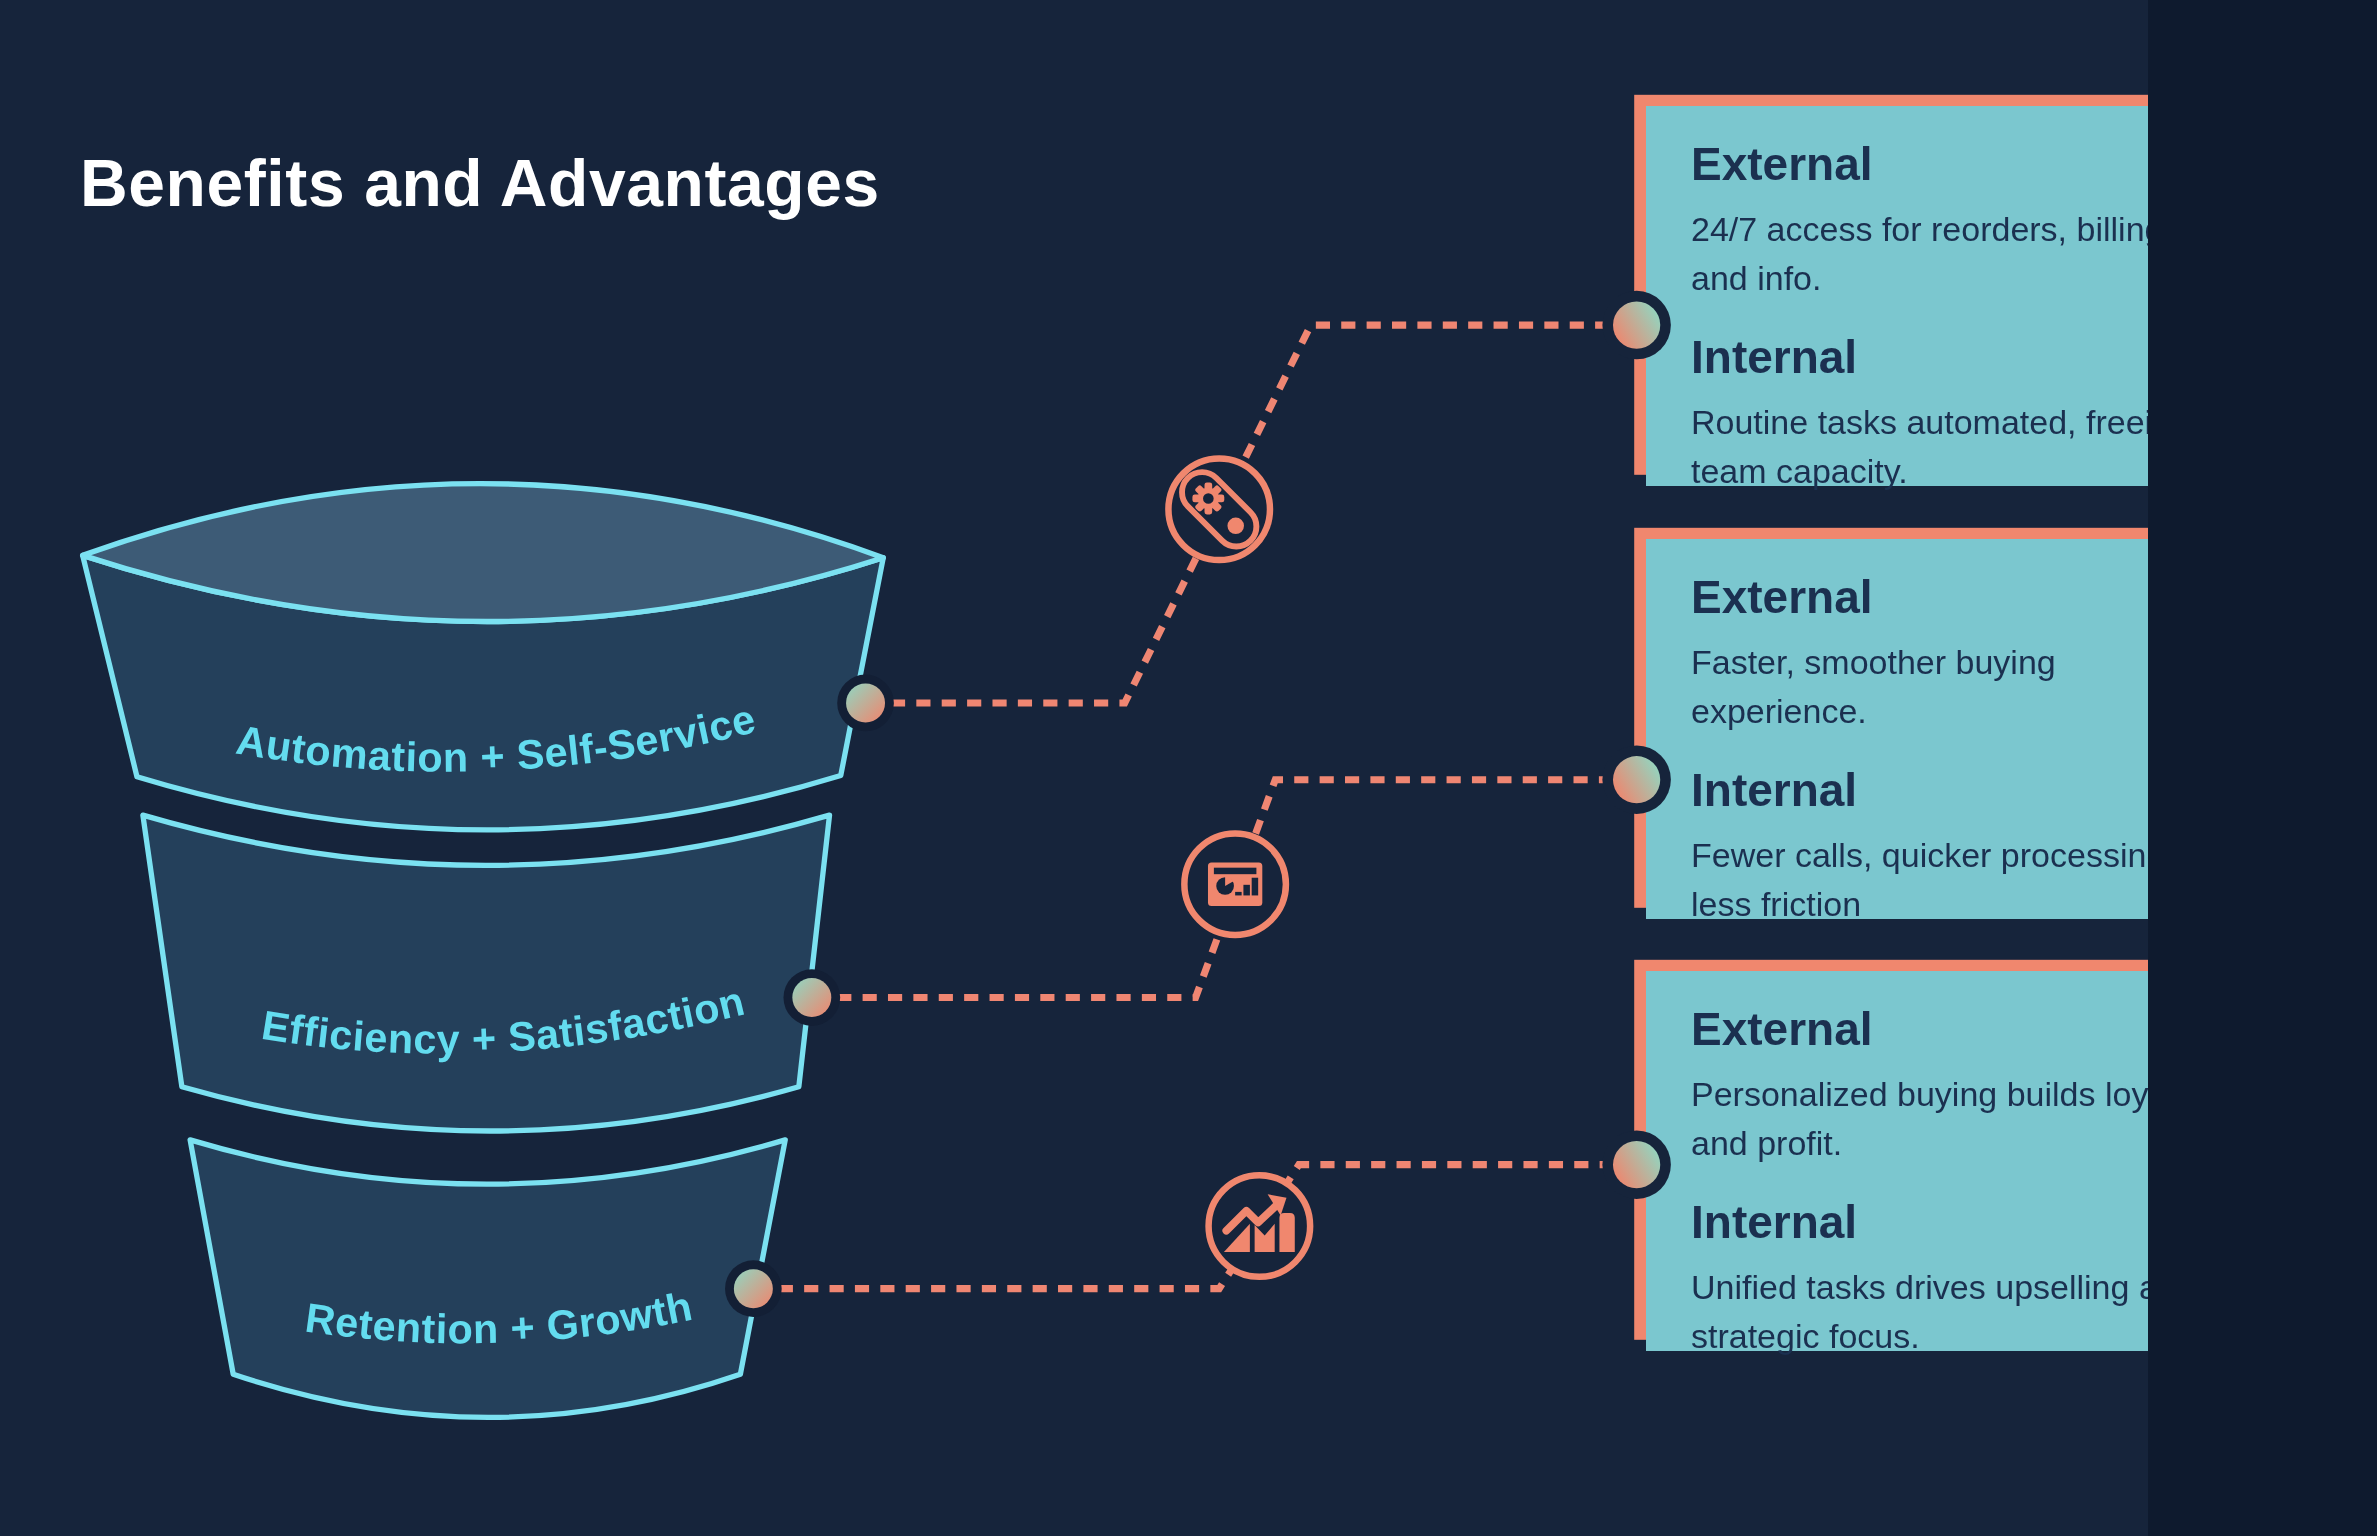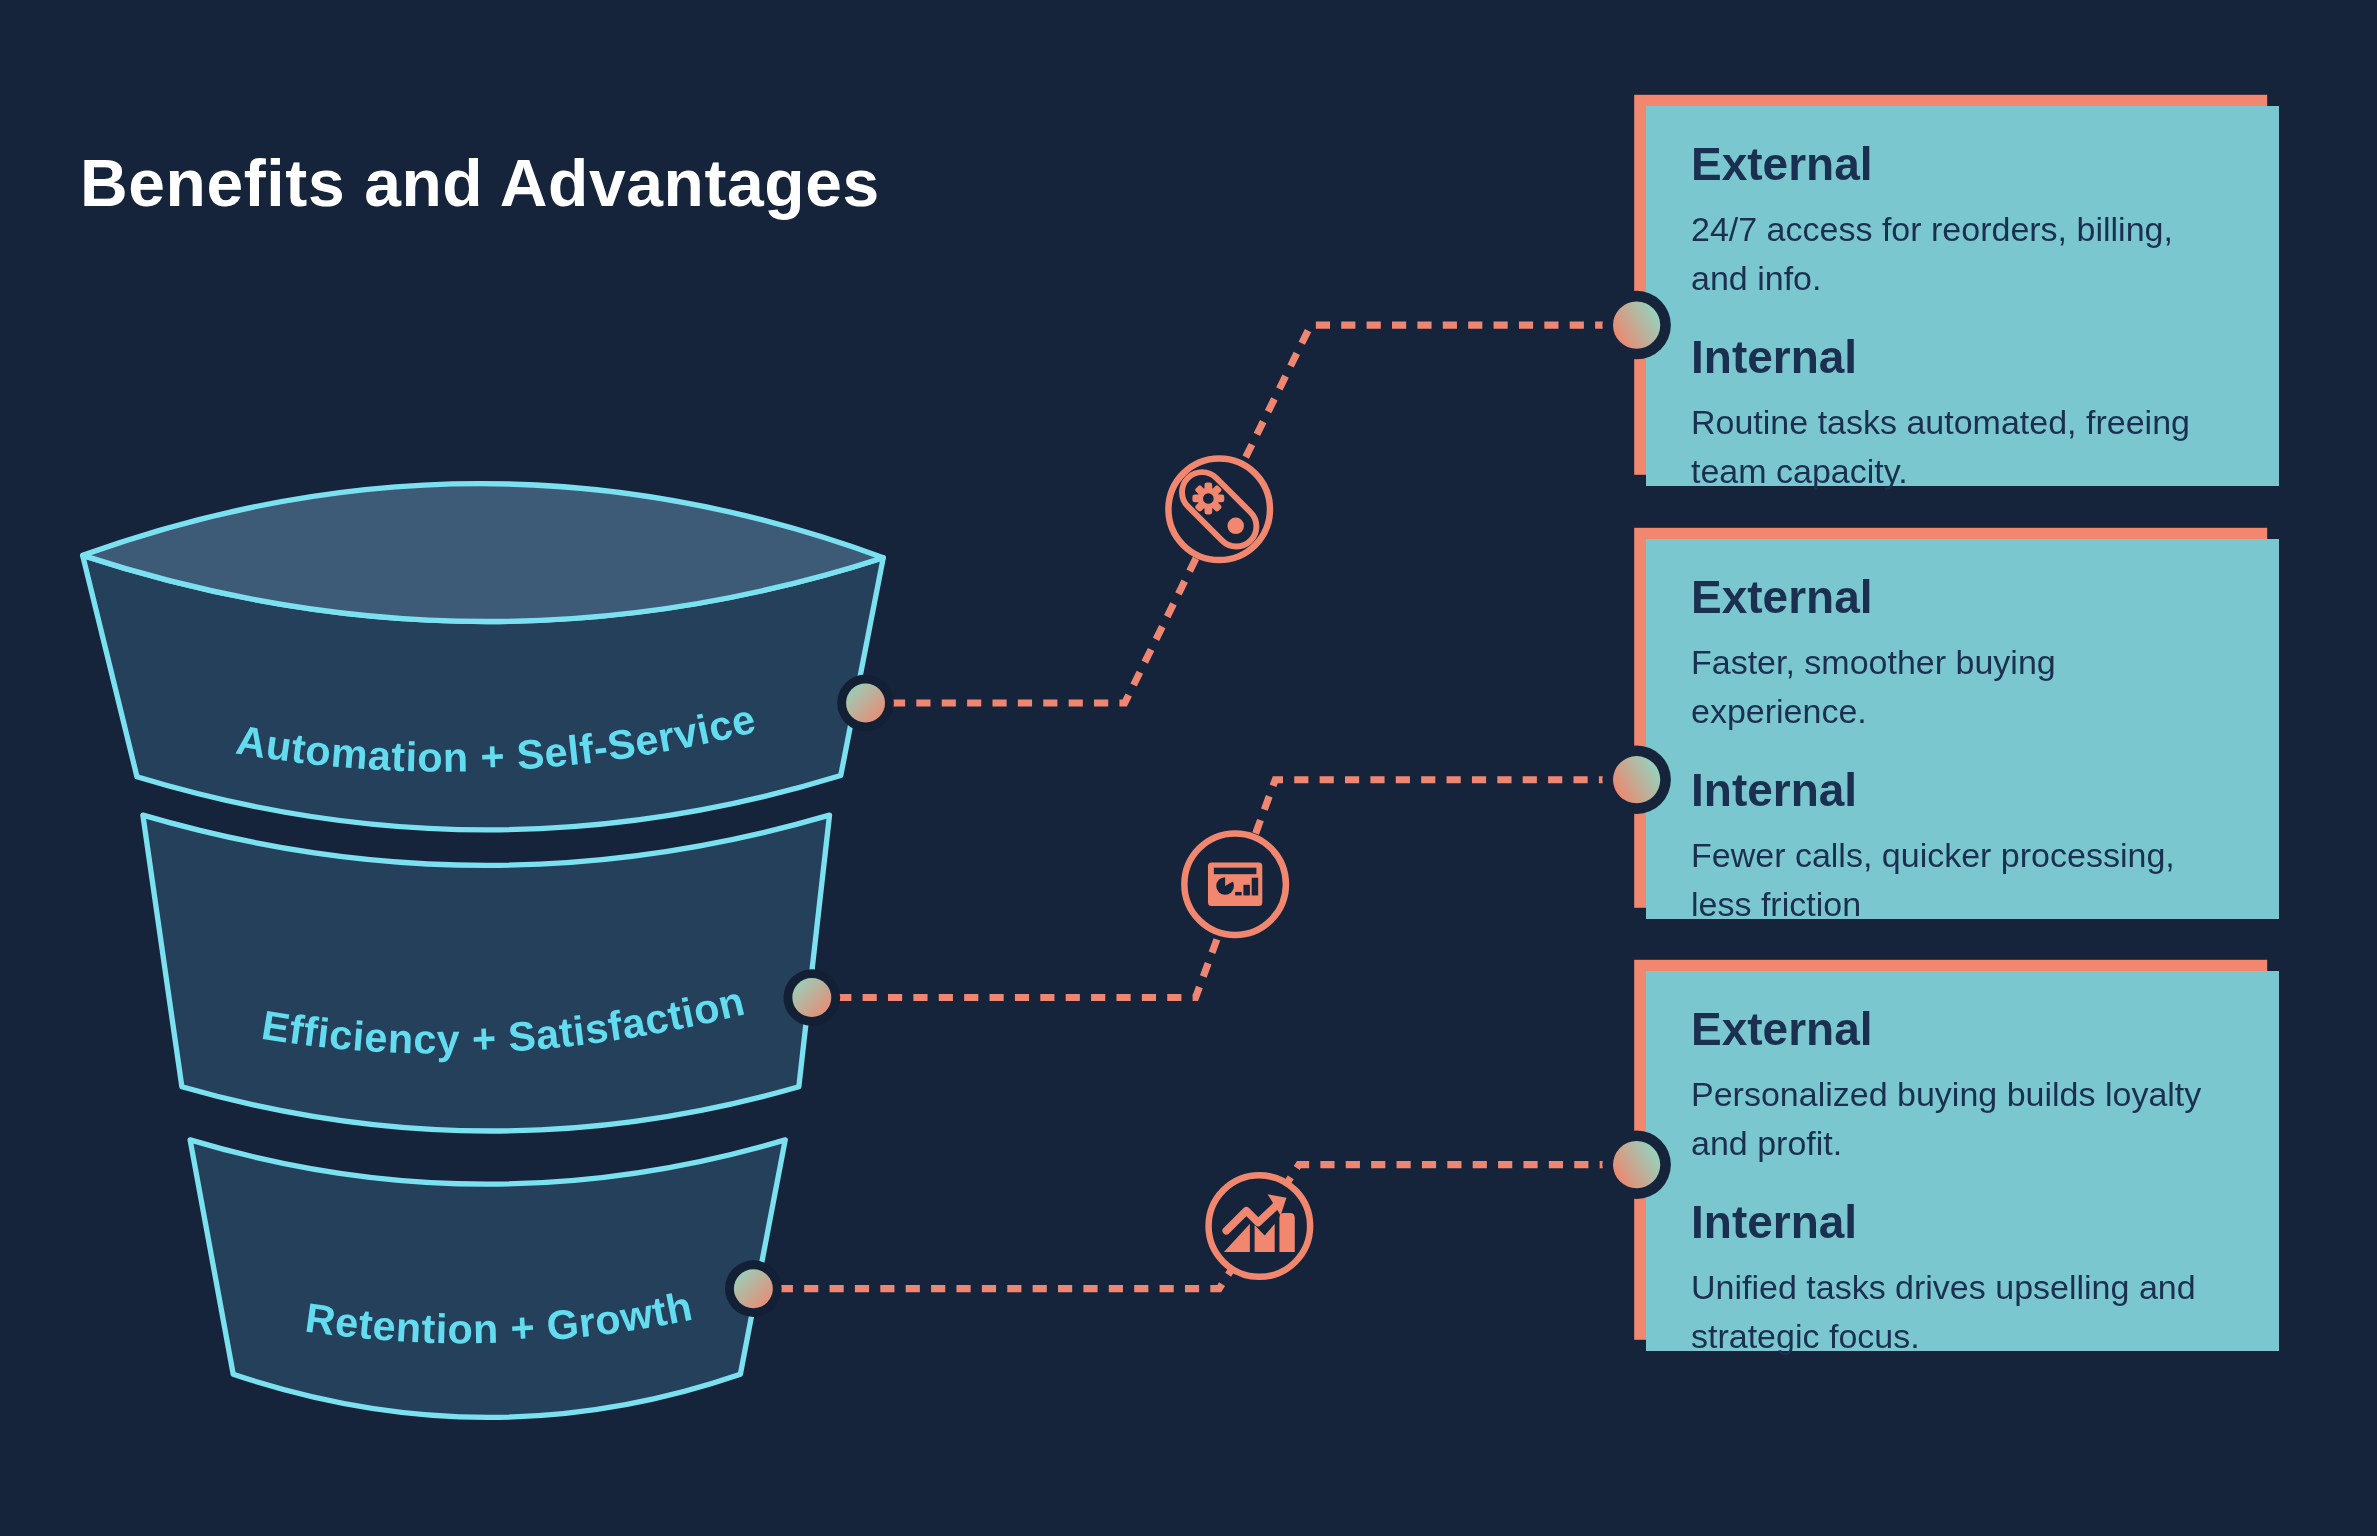--- a/index.html
+++ b/index.html
@@ -1,17 +1,17 @@
 <!DOCTYPE html>
 <html style="font-size:9.4px"><head>
 <meta charset="utf-8">
 <style>
   html,body{margin:0;padding:0;background:#0e1a2e;}
   .canvas{
-    position:relative;width:2377px;height:1537px;overflow:hidden;
+    position:relative;width:2148px;height:1537px;overflow:hidden;
     background:#16243B;font-family:"Liberation Sans",sans-serif;
   }
   .page-title{
     position:absolute;left:80px;top:145px;margin:0;
     font-size:66px;font-weight:700;color:#FFFFFF;letter-spacing:0.6px;
   }
   .card{
     position:absolute;left:1646px;width:633px;height:380px;
     background:#7BC7CF;box-shadow:-11.8px -11.2px 0 #F0876E;
     box-sizing:border-box;padding:32px 39px 0 45px;color:#1B3050;

